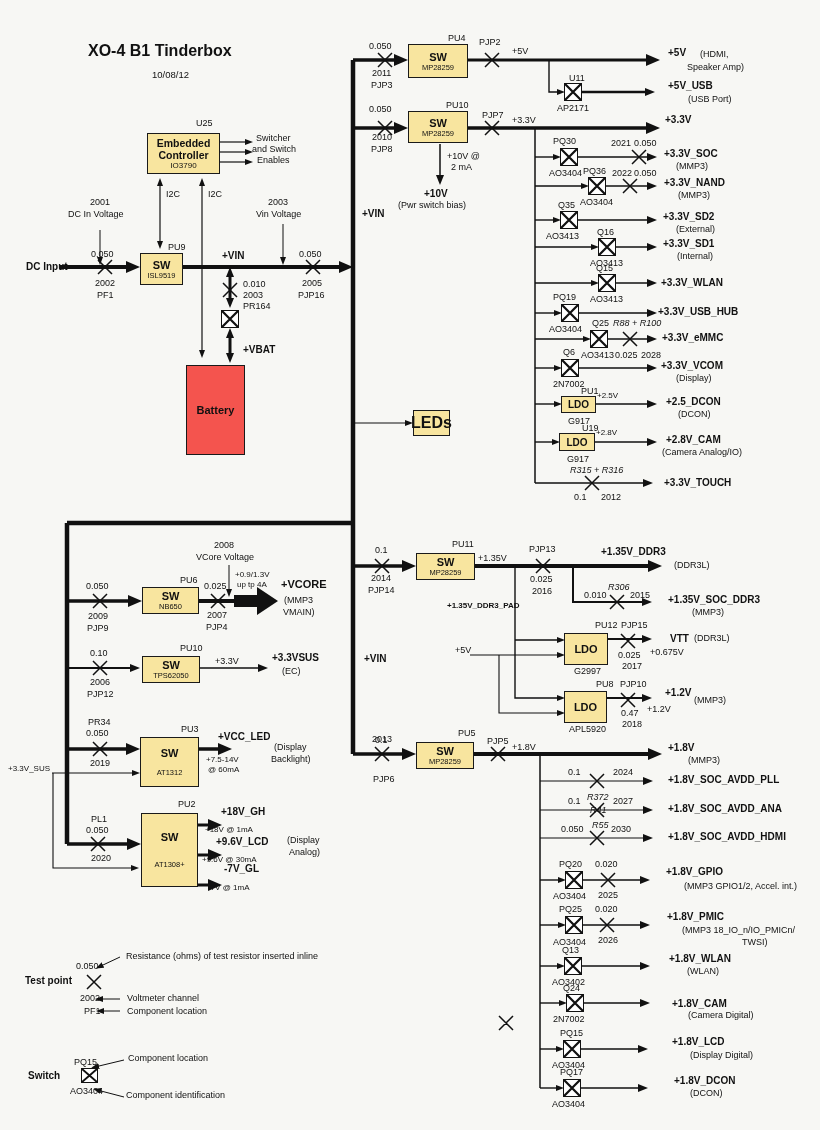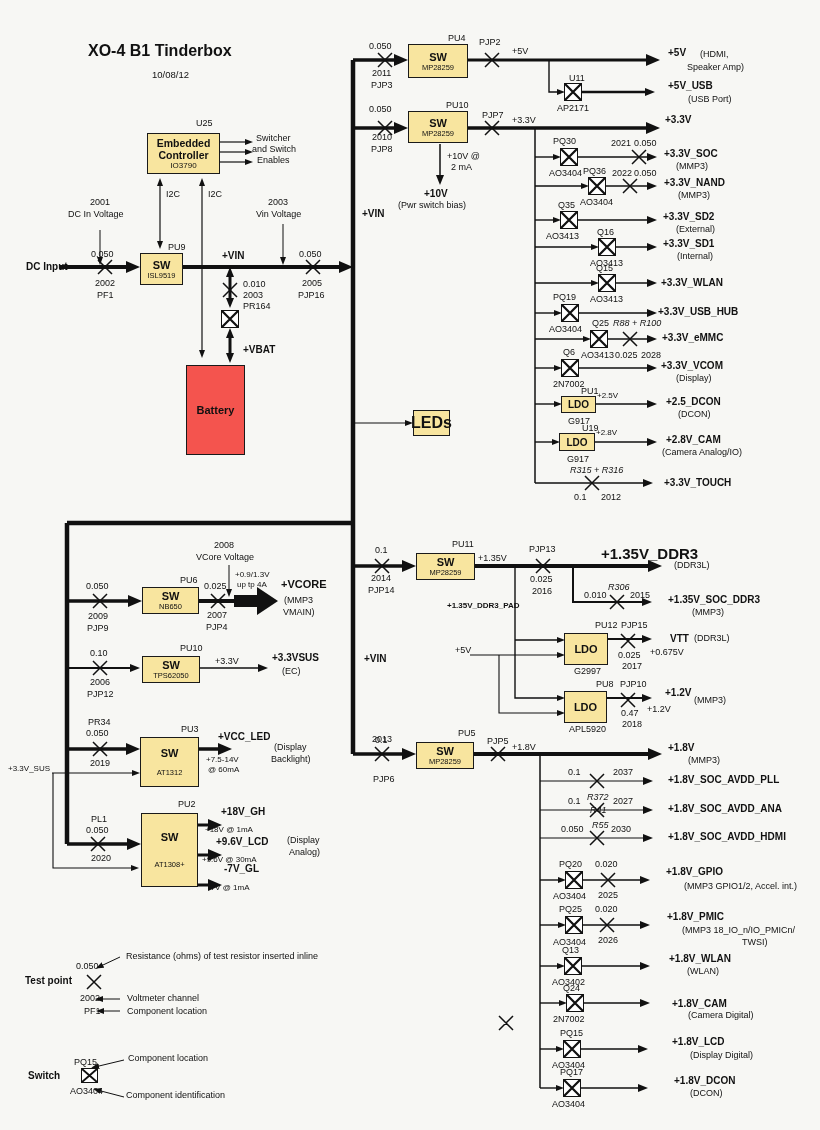--- a/index.html
+++ b/index.html
@@ -349,21 +349,21 @@
 <span class="t" style="left:368px;top:585px">PJP14</span>
 <span class="t" style="left:452px;top:539px">PU11</span>
 <div class="bx" style="left:416px;top:553px;width:59px;height:27px">
   <span class="sw">SW</span>
   <span class="pn">MP28259</span>
 </div>
 <span class="t" style="left:478px;top:553px">+1.35V</span>
 <span class="t" style="left:529px;top:544px">PJP13</span>
 <span class="t" style="left:530px;top:574px">0.025</span>
 <span class="t" style="left:532px;top:586px">2016</span>
-<span class="t n" style="left:601px;top:546px;font-size:15px">+1.35V_DDR3</span>
+<span class="t n" style="left:601px;top:546px;font-size:10px">+1.35V_DDR3</span>
 <span class="t" style="left:674px;top:560px">(DDR3L)</span>
 <span class="t" style="left:584px;top:590px">0.010</span>
 <span class="t i" style="left:608px;top:582px">R306</span>
 <span class="t" style="left:630px;top:590px">2015</span>
 <span class="t n" style="left:668px;top:594px">+1.35V_SOC_DDR3</span>
 <span class="t" style="left:692px;top:607px">(MMP3)</span>
 <span class="t s b" style="left:447px;top:602px">+1.35V_DDR3_PAD</span>
 <span class="t" style="left:455px;top:645px">+5V</span>
 
 <span class="t" style="left:595px;top:620px">PU12</span>
@@ -398,21 +398,21 @@
   <span class="sw">SW</span>
   <span class="pn">MP28259</span>
 </div>
 <span class="t" style="left:487px;top:736px">PJP5</span>
 <span class="t" style="left:512px;top:742px">+1.8V</span>
 <span class="t n" style="left:668px;top:742px">+1.8V</span>
 <span class="t" style="left:688px;top:755px">(MMP3)</span>
 
 <span class="t" style="left:568px;top:767px">0.1</span>
 <span class="t i" style="left:590px;top:805px">R41</span>
-<span class="t" style="left:613px;top:767px">2037</span>
+<span class="t" style="left:613px;top:767px">2024</span>
 <span class="t n" style="left:668px;top:774px">+1.8V_SOC_AVDD_PLL</span>
 <span class="t" style="left:568px;top:796px">0.1</span>
 <span class="t i" style="left:587px;top:792px">R372</span>
 <span class="t" style="left:613px;top:796px">2027</span>
 <span class="t n" style="left:668px;top:803px">+1.8V_SOC_AVDD_ANA</span>
 <span class="t" style="left:561px;top:824px">0.050</span>
 <span class="t i" style="left:592px;top:820px">R55</span>
 <span class="t" style="left:611px;top:824px">2030</span>
 <span class="t n" style="left:668px;top:831px">+1.8V_SOC_AVDD_HDMI</span>
 

